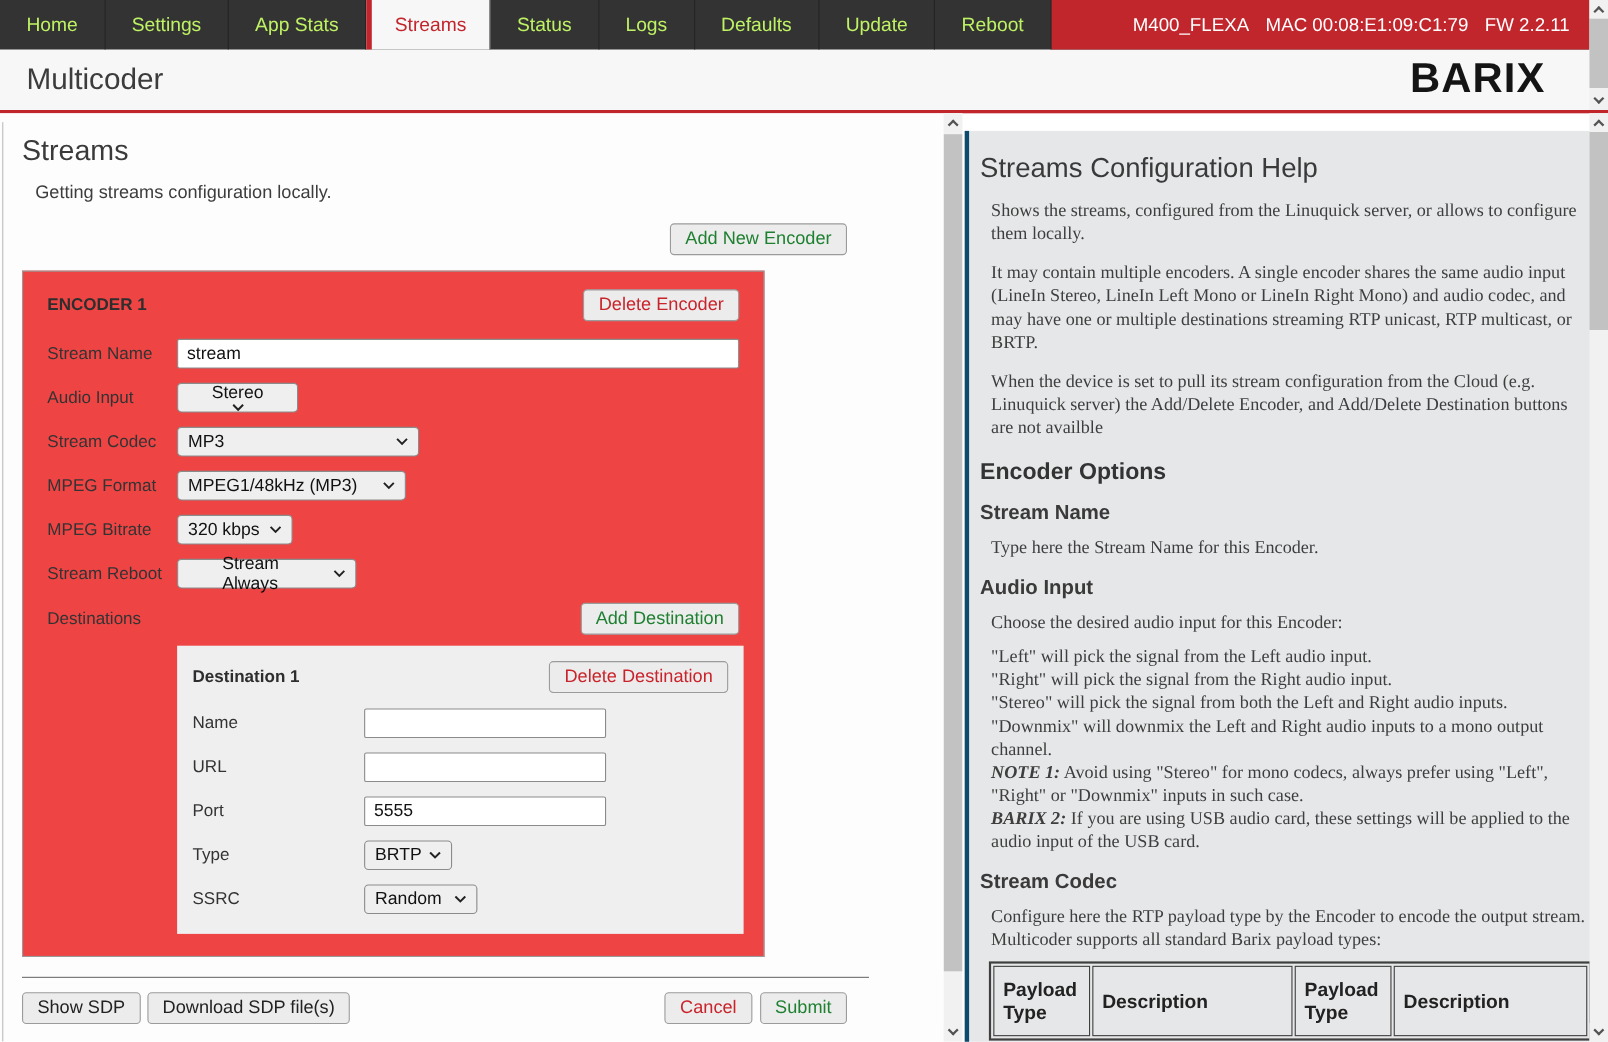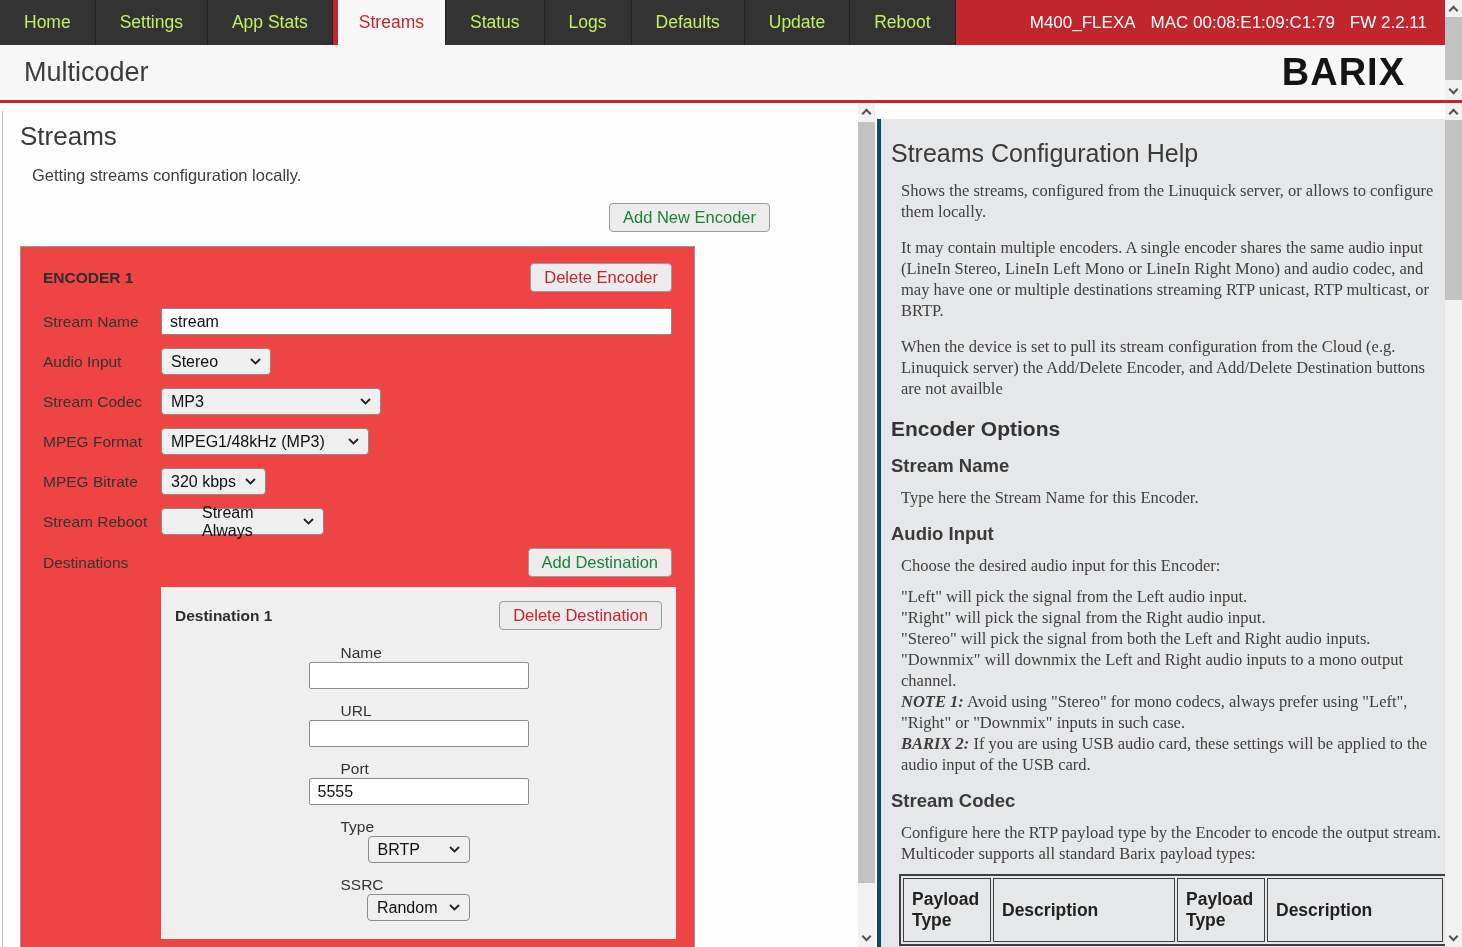--- a/index.html
+++ b/index.html
@@ -60,21 +60,21 @@
   .frow > label { width:118px; font-size:15.5px; color:#333; flex:none; }
   .tinput { height:27px; border:1px solid #8b8b8b; border-radius:2px; background:#fff;
     font-size:16px; padding:0 8px; color:#111; font-family:"Liberation Sans","DejaVu Sans",sans-serif; }
   .grow { flex:1; }
 
   .sel { display:inline-flex; align-items:center; justify-content:space-between;
     background:#efefef; border:1px solid #8b8b8b; border-radius:4px; height:27px;
     padding:0 9px; font-size:16px; color:#111; cursor:pointer; }
 
   .dest-box { margin-left:118px; width:515px; background:#efefef; padding:14px 14px 16px; }
-  .drow { display:flex; align-items:center; margin-bottom:13px;flex-direction:column; }
+  .drow { display:flex; align-items:center; margin-bottom:13px; }
   .drow > label { width:156px; font-size:15.5px; color:#333; flex:none; }
 
   .hr { border:none; border-top:1px solid #6f6f6f; width:770px; margin:18px 0 0 0; }
   .footer-row { width:750px; display:flex; justify-content:space-between; margin-top:13px; }
   .btn-group { display:flex; gap:6px; }
 
   
   .help-h1 { font-size:25px; font-weight:normal; color:#3a3a3a; margin:14px 0 12px; }
   .help-p { font-size:16.5px; line-height:21px; color:#3e3e3e; margin:0 0 15px 10px; max-width:548px;font-family:Liberation Serif, serif; }
   .help-h2 { font-size:21px; font-weight:bold; color:#333; margin:18px 0 12px; }
@@ -142,21 +142,21 @@
         <button class="btn red">Delete Encoder</button>
       </div>
 
       <div class="frow">
         <label>Stream Name</label>
         <input class="tinput grow" type="text" value="stream" style="">
       </div>
 
       <div class="frow">
         <label>Audio Input</label>
-        <div class="sel" style="width:110px;">
+        <div class="sel" style="width:110px;flex-direction:column;">
           <span>Stereo</span>
           <svg width="11" height="7">
               <polyline points="1,1 5.5,5.5 10,1" fill="none" stroke="#222" stroke-width="1.8"></polyline>
             </svg>
         </div>
       </div>
 
       <div class="frow">
         <label>Stream Codec</label>
         <div class="sel" style="width:220px;">
@@ -219,21 +219,21 @@
           <input class="tinput" style="width: 220px;" type="text" value="">
         </div>
 
         <div class="drow">
           <label>Port</label>
           <input class="tinput" style="width: 220px;" type="text" value="5555">
         </div>
 
         <div class="drow">
           <label>Type</label>
-          <div class="sel" style="width:102px;text-align:right;">
+          <div class="sel" style="width:80px;text-align:right;">
             <span>BRTP</span>
             <svg width="11" height="7">
                 <polyline points="1,1 5.5,5.5 10,1" fill="none" stroke="#222" stroke-width="1.8"></polyline>
               </svg>
           </div>
         </div>
 
         <div class="drow" style="margin-bottom:2px;">
           <label>SSRC</label>
           <div class="sel" style="width:103px;">

